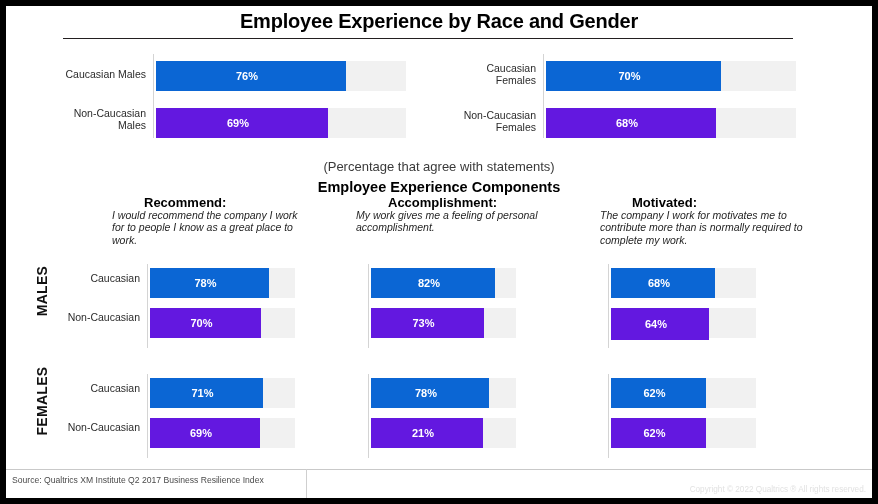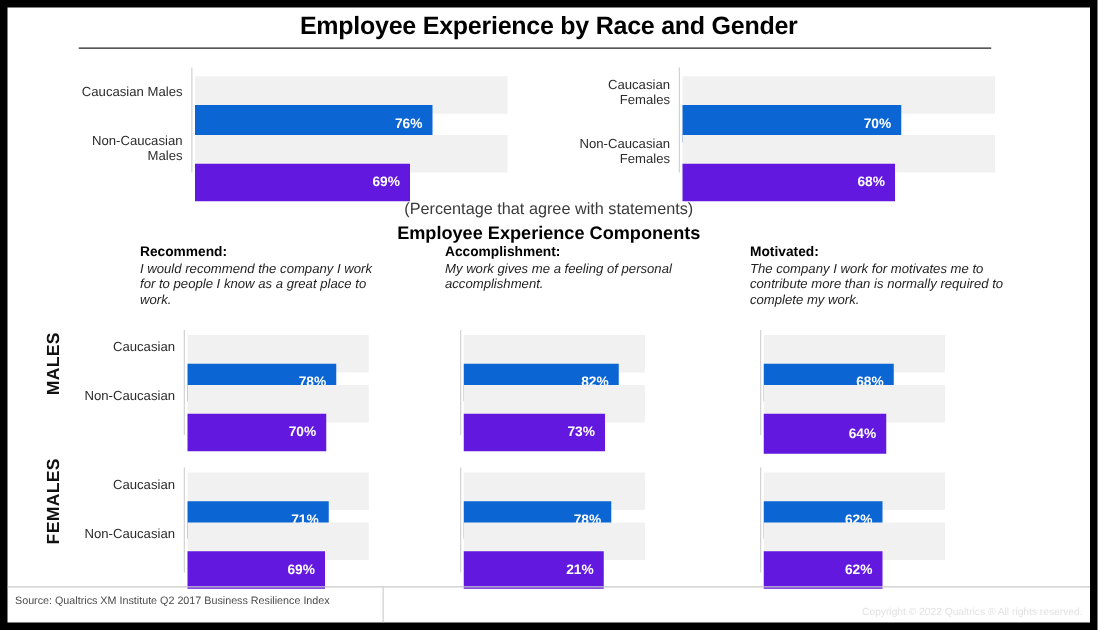--- a/index.html
+++ b/index.html
@@ -40,24 +40,23 @@
     background:#d4d4d4;
   }
   .track{
     position:absolute;
     background:#f1f1f1;
   }
   .bar{
     position:absolute;
     display:flex;
     align-items:center;
-    justify-content:flex-end;
+    justify-content:center;
     box-sizing:border-box;
     padding-right:8px;
-    margin-top:23px;
   }
   .bar .val{
     color:#ffffff;
     font-size:11px;
     font-weight:bold;
     line-height:1;
   }
   .blue{ background:#0b66d4; }
   .purple{ background:#6318e0; }
 
@@ -80,21 +79,21 @@
   #comp-sub{
     position:absolute; left:0; top:153px; width:866px;
     text-align:center; font-size:13px; color:#3a3a3a;
   }
 
   .comp-head{
     position:absolute;
     width:196px;
   }
   .comp-head .ch-name{
-    font-size:11px; font-weight:bold; color:#000; line-height:13px;
+    font-size:13px; font-weight:bold; color:#000; line-height:13px;margin-left:32px;
   }
   .comp-head .ch-desc{
     font-size:10.5px; font-style:italic; color:#1f1f1f; line-height:12.4px;
   }
 
   
   .grouplabel{
     position:absolute;
     font-size:14px;
     font-weight:bold;

